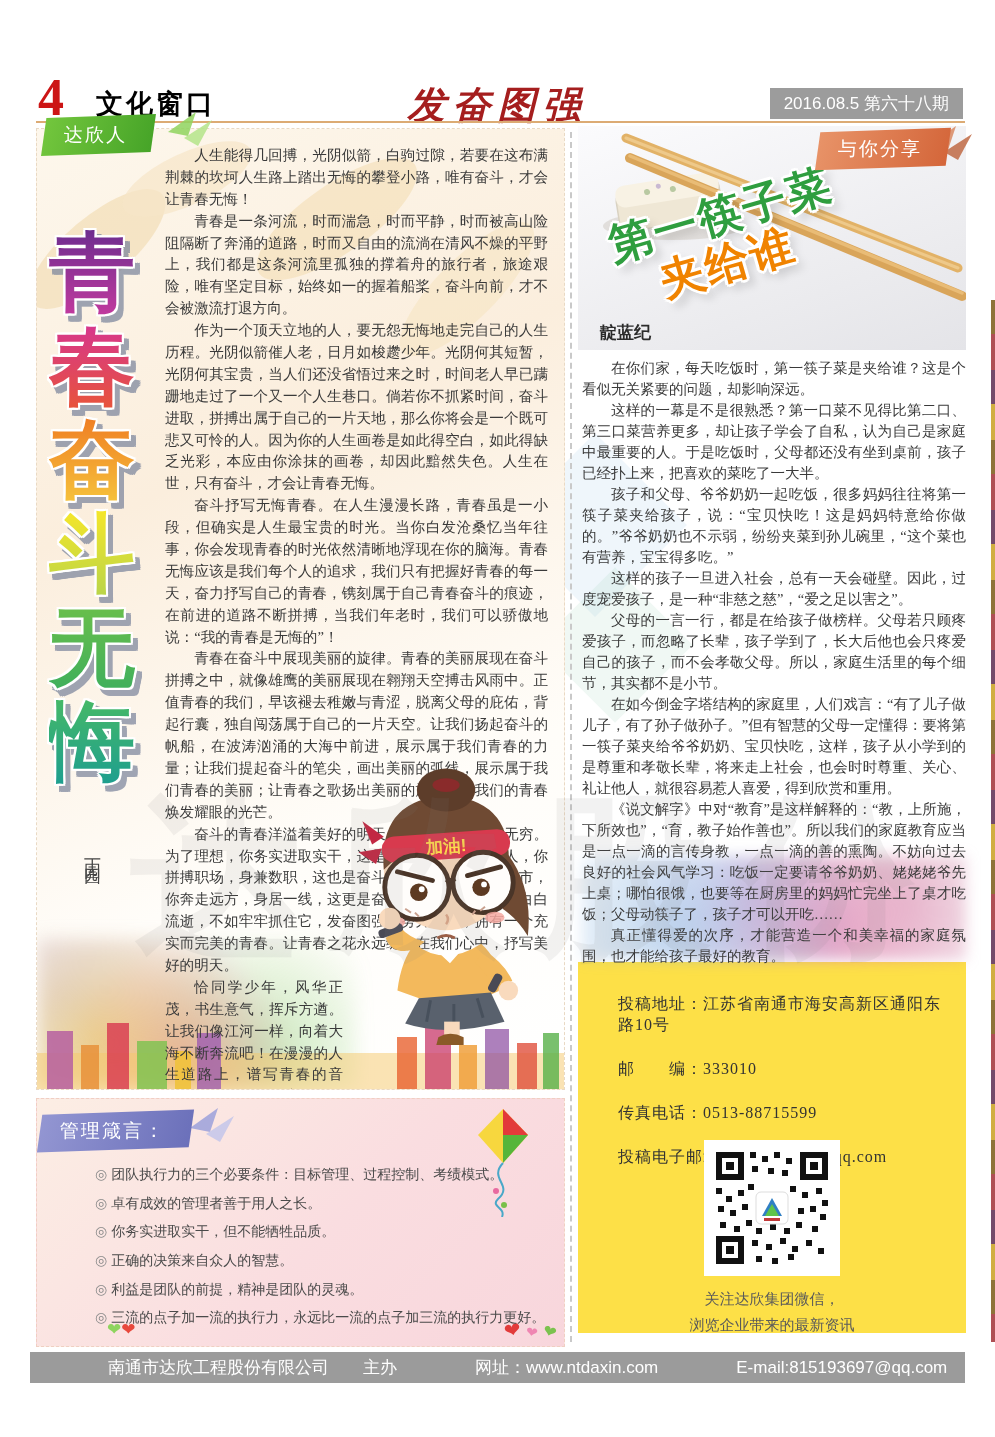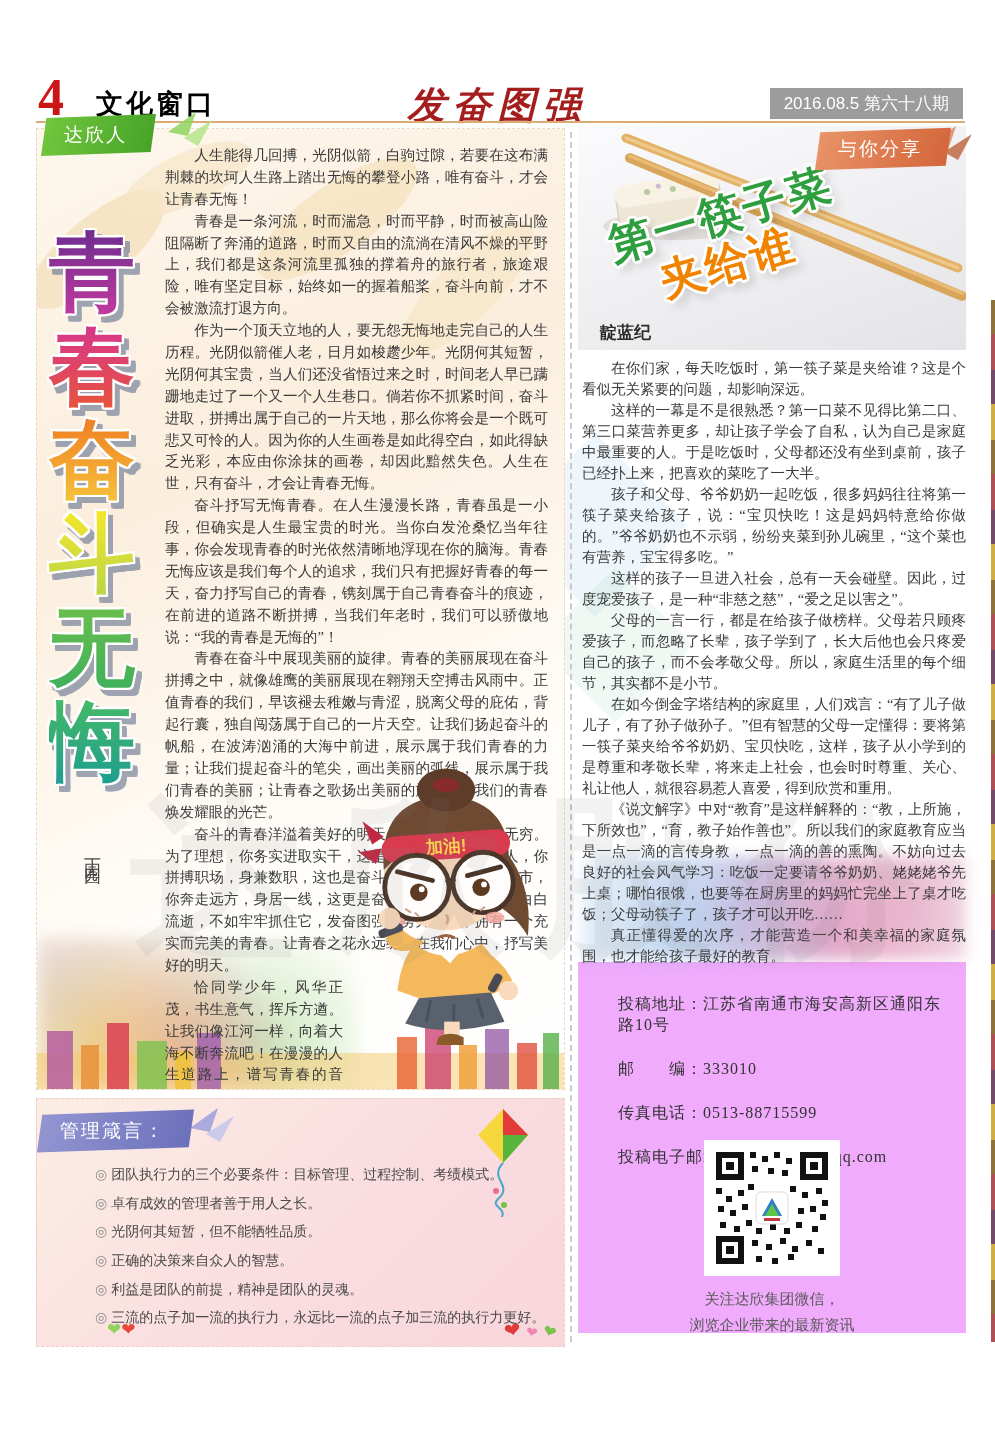--- a/index.html
+++ b/index.html
@@ -76,21 +76,21 @@
   .rauthor{position:absolute;left:22px;bottom:6px;font-size:17px;font-weight:bold;color:#2b2b2b;z-index:3;
            font-family:"Liberation Sans",sans-serif;}
   .rtext{position:absolute;left:582px;top:358px;width:384px;z-index:2;}
   .rtext p{margin:0;font-size:14.5px;line-height:1.45;text-align:justify;text-indent:2em;color:#3a3a3a;}
   .wcolor{position:absolute;left:582px;top:856px;width:384px;height:104px;z-index:1;filter:blur(7px);
           background:radial-gradient(circle at 25% 70%,rgba(120,170,220,.45),transparent 60%),
                      radial-gradient(circle at 65% 75%,rgba(225,120,170,.5),transparent 55%),
                      radial-gradient(circle at 85% 45%,rgba(200,110,150,.4),transparent 60%),
                      radial-gradient(circle at 45% 40%,rgba(160,130,210,.3),transparent 60%);}
   
-  .contact{position:absolute;left:578px;top:962px;width:388px;height:371px;background:#f0abfc;}
+  .contact{position:absolute;left:578px;top:962px;width:388px;height:371px;background:#fde047;}
   .clines{padding:32px 10px 0 40px;}
   .cline{font-size:16px;color:#333;margin-bottom:23px;letter-spacing:1px;}
   .qrwrap{position:absolute;left:50%;top:178px;transform:translateX(-50%);width:136px;height:136px;background:#fff;
           display:flex;align-items:center;justify-content:center;}
   .qrcap{position:absolute;left:0;right:0;top:324px;text-align:center;font-size:15px;color:#5a5a5a;line-height:1.75;}
   
   .footer{position:absolute;left:30px;right:30px;top:1352px;height:31px;background:#9b9b9b;color:#fff;
           font-family:"Liberation Sans",sans-serif;font-size:17px;display:flex;align-items:center;z-index:4;}
   .footer .fseg{margin-left:78px;white-space:nowrap;}
   .footer .fseg.small{margin-left:34px;}
@@ -207,21 +207,21 @@
   </div>
   <svg class="fold" style="left:168px;top:112px;" viewBox="0 0 46 34">
     <polygon points="0,20 28,0 20,24" fill="#8fd45e"></polygon>
       <polygon points="16,26 44,8 30,34" fill="#b4e48a"></polygon>
   </svg>
 
   <div class="mgmtbox">
     <div class="mgmtlist">
       <div class="mi"><span class="bullet">◎</span><span>团队执行力的三个必要条件：目标管理、过程控制、考绩模式。</span></div>
       <div class="mi"><span class="bullet">◎</span><span>卓有成效的管理者善于用人之长。</span></div>
-      <div class="mi"><span class="bullet">◎</span><span>光阴何其短暂，但不能牺牲品质。</span></div>
+      <div class="mi"><span class="bullet">◎</span><span>你务实进取实干，但不能牺牲品质。</span></div>
       <div class="mi"><span class="bullet">◎</span><span>正确的决策来自众人的智慧。</span></div>
       <div class="mi"><span class="bullet">◎</span><span>利益是团队的前提，精神是团队的灵魂。</span></div>
       <div class="mi"><span class="bullet">◎</span><span>三流的点子加一流的执行力，永远比一流的点子加三流的执行力更好。</span></div>
     </div>
     <svg style="position:absolute;right:16px;top:6px;" width="90" height="112" viewBox="0 0 90 112">
       <polygon points="45,4 70,30 45,58 20,30" fill="#f7d73e"></polygon>
       <polygon points="45,4 70,30 45,30" fill="#e23a3a"></polygon>
       <polygon points="45,30 70,30 45,58" fill="#56b53a"></polygon>
       <path d="M45 58 C30 74 56 80 40 94 C32 102 48 102 44 112" stroke="#49a8c8" stroke-width="2" fill="none"></path>
       <circle cx="38" cy="86" r="3" fill="#e86aa0"></circle>
@@ -352,14 +352,20 @@
         <polygon points="60,56 67,68 53,68" fill="#5ec44a"></polygon>
         <rect x="52" y="70" width="16" height="3" fill="#c23a3a"></rect>
       </svg>
     </div>
     <div class="qrcap">
       <div>关注达欣集团微信，</div>
       <div>浏览企业带来的最新资讯</div>
     </div>
   </div>
 
+  <div class="footer">
+    <span class="fseg">南通市达欣工程股份有限公司</span>
+    <span class="fseg small">主办</span>
+    <span class="fseg">网址：www.ntdaxin.com</span>
+    <span class="fseg">E-mail:815193697@qq.com</span>
+  </div>
 
 </div>
 
 </body></html>

